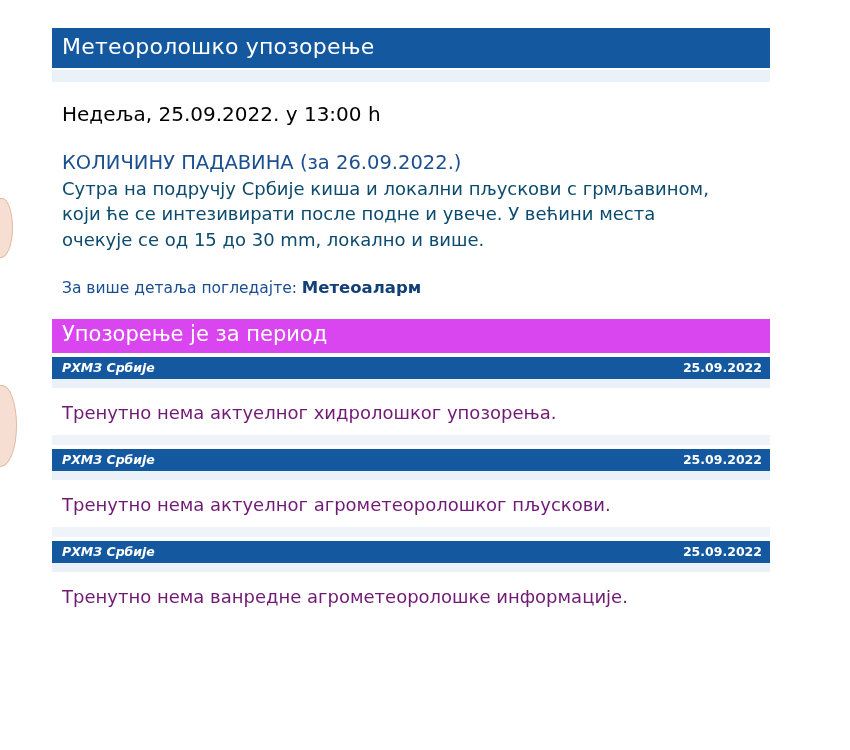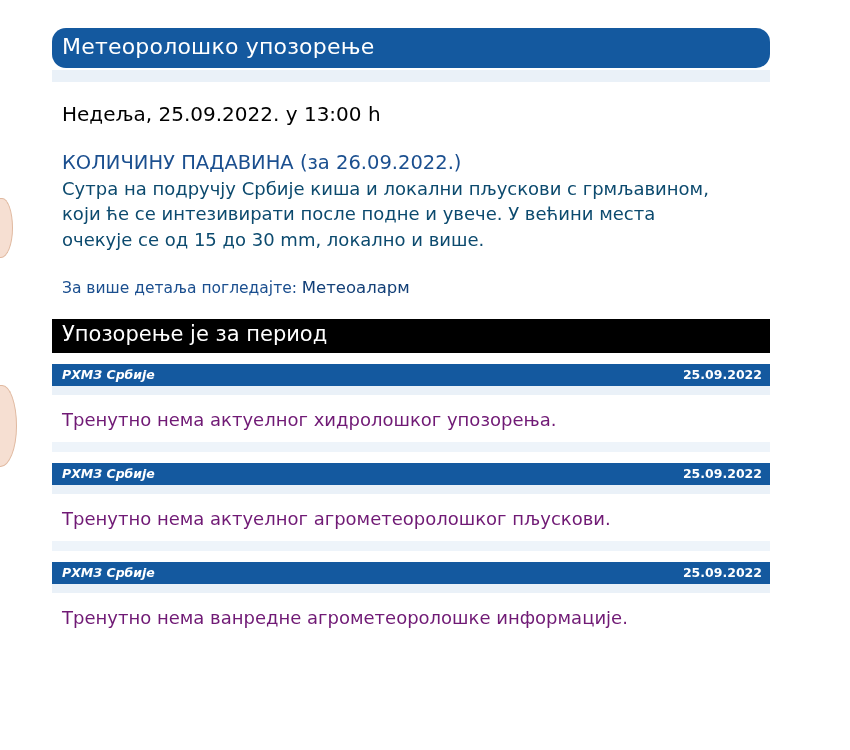--- a/index.html
+++ b/index.html
@@ -56,21 +56,20 @@
   }
 
   
   .bar-main {
     background: #14599f;
     color: #ffffff;
     font-size: 22px;
     line-height: 1.25;
     padding: 5px 0 7px 10px;
     letter-spacing: 0.2px;
-    border-radius: 14px;
   }
 
   .stripe {
     height: 12px;
     background: #eaf1f8;
     margin-top: 2px;
   }
 
   .datetime {
     font-size: 20px;
@@ -97,44 +96,44 @@
   }
 
   .more-line {
     font-size: 15.5px;
     color: #1b4f8f;
     margin-top: 26px;
     padding-left: 10px;
   }
   .more-line a {
     color: #123f77;
-    font-weight: normal;
+    font-weight: bold;
     text-decoration: none;
     font-size: 16.5px;
   }
 
   
   .bar-period {
-    background: #000000;
+    background: #d946ef;
     color: #ffffff;
     margin-top: 22px;
     padding: 3px 0 5px 10px;
     line-height: 1.2;
   }
   .bar-period .p1 {
     font-size: 21px;
   }
   .bar-period .p2 {
     font-size: 21px;
     white-space: pre;
   }
 
   
   .section {
-    margin-top: 11px;
+    margin-top: 4px;
   }
   .sec-bar {
     background: #14599f;
     color: #ffffff;
     font-size: 12.5px;
     font-weight: bold;
     font-style: italic;
     padding: 3px 8px 4px 10px;
     display: flex;
     justify-content: space-between;

